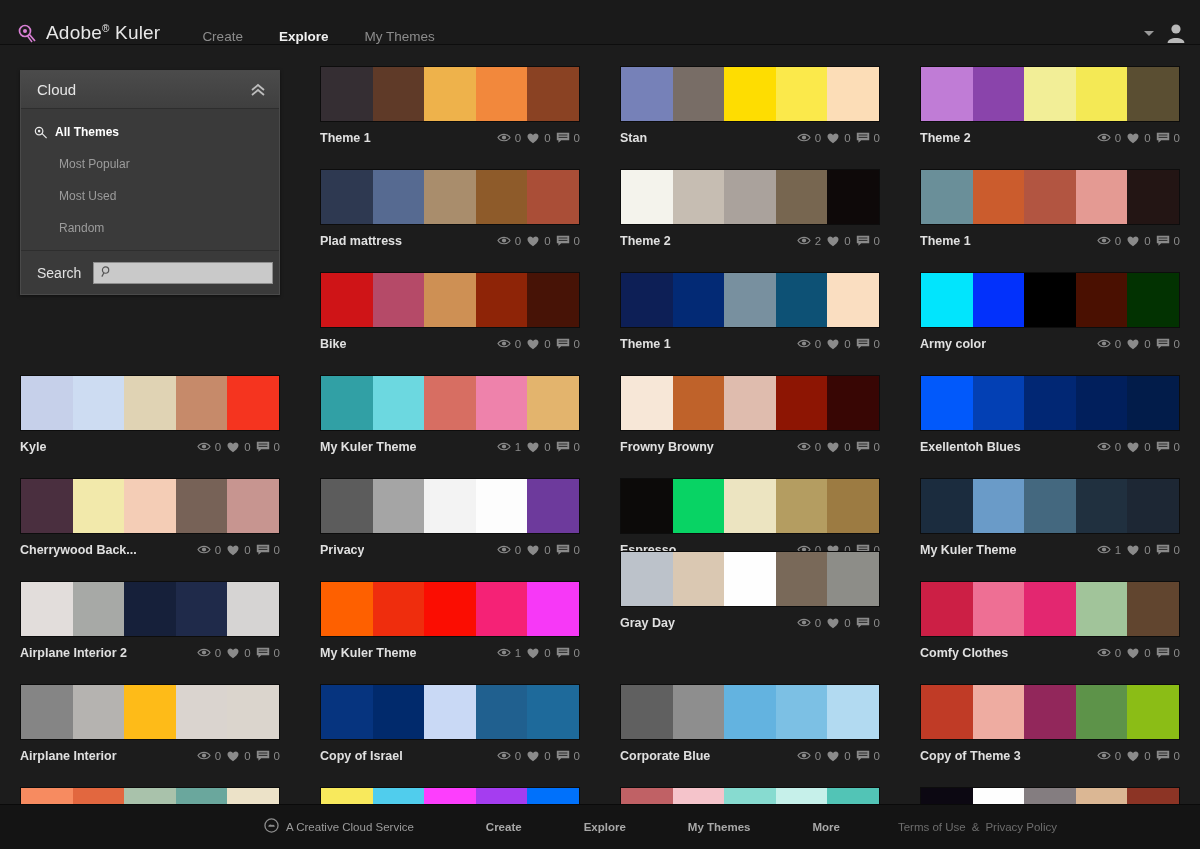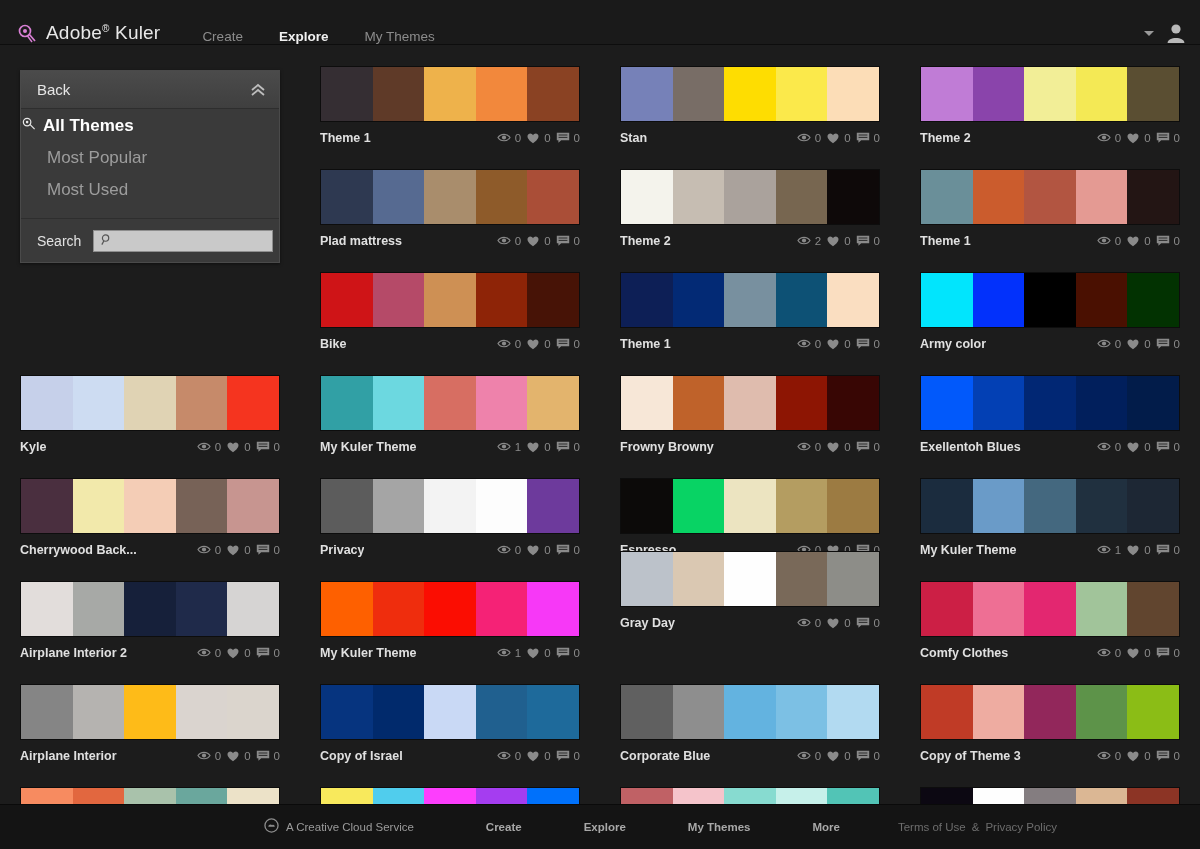--- a/index.html
+++ b/index.html
@@ -53,22 +53,22 @@
   #view-header {
     height: 38px; display: flex; align-items: center;
     padding: 0 12px 0 16px;
     background: linear-gradient(#4b4b4b, #3f3f3f);
     border-bottom: 1px solid #2e2e2e;
   }
   #view-title { font-size: 15px; color: #e6e6e6; }
   #collapse-btn { margin-left: auto; cursor: pointer; line-height: 0; }
   #view-list { padding: 7px 0 6px 0; }
   .view-item {
-    height: 32px; display: flex; 
-    padding-left: 0; font-size: 17px; color: #9c9c9c;
+    height: 32px; display: flex; align-items: center;
+    padding-left: 12px; font-size: 12px; color: #9c9c9c;
     cursor: pointer;
   }
   .view-item.active { color: #ffffff; font-weight: bold; }
   .view-item .vi-icon { width: 16px; margin-right: 6px; line-height: 0; }
   .view-item .vi-label { white-space: nowrap; }
   .view-item:not(.active) .vi-label { margin-left: 26px; }
   #search-row {
     height: 44px; display: flex; align-items: center;
     padding: 0 12px 0 16px;
     border-top: 1px solid #2e2e2e;
@@ -162,21 +162,21 @@
       <svg width="20" height="22" viewBox="0 0 20 22">
         <circle cx="10" cy="7" r="4.6" fill="#b9b9b9"></circle>
         <path d="M1.6 21 C1.6 14.4 18.4 14.4 18.4 21 Z" fill="#b9b9b9"></path>
       </svg>
     </span>
   </div>
 </div>
 
 <aside id="sidebar">
   <div id="view-header">
-    <span id="view-title">Back</span>
+    <span id="view-title">Cloud</span>
     <span id="collapse-btn">
       <svg width="18" height="14" viewBox="0 0 18 14">
         <path d="M3 7 L9 2 L15 7" fill="none" stroke="#bdbdbd" stroke-width="1.8"></path>
         <path d="M3 12 L9 7 L15 12" fill="none" stroke="#bdbdbd" stroke-width="1.8"></path>
       </svg>
     </span>
   </div>
 
   <div id="view-list">
     <div class="view-item active">
@@ -187,20 +187,23 @@
           <path d="M9.5 9 L14.5 14" stroke="#e8e8e8" stroke-width="1.3" fill="none"></path>
         </svg>
       </span>
       <span class="vi-label">All Themes</span>
     </div>
     <div class="view-item">
       <span class="vi-label">Most Popular</span>
     </div>
     <div class="view-item">
       <span class="vi-label">Most Used</span>
+    </div>
+    <div class="view-item">
+      <span class="vi-label">Random</span>
     </div>
   </div>
 
   <div id="search-row">
     <span id="search-label">Search</span>
     <div id="search-box">
       <span>
         <svg width="13" height="13" viewBox="0 0 14 14">
           <circle cx="6" cy="5.5" r="3.4" fill="none" stroke="#555" stroke-width="1.3"></circle>
           <path d="M4.2 8.4 L2 12.5" stroke="#555" stroke-width="1.3" fill="none"></path>

